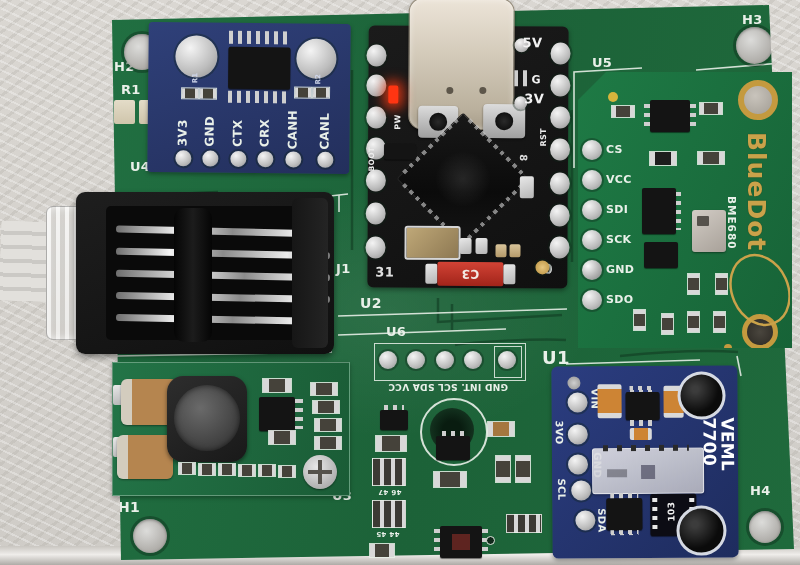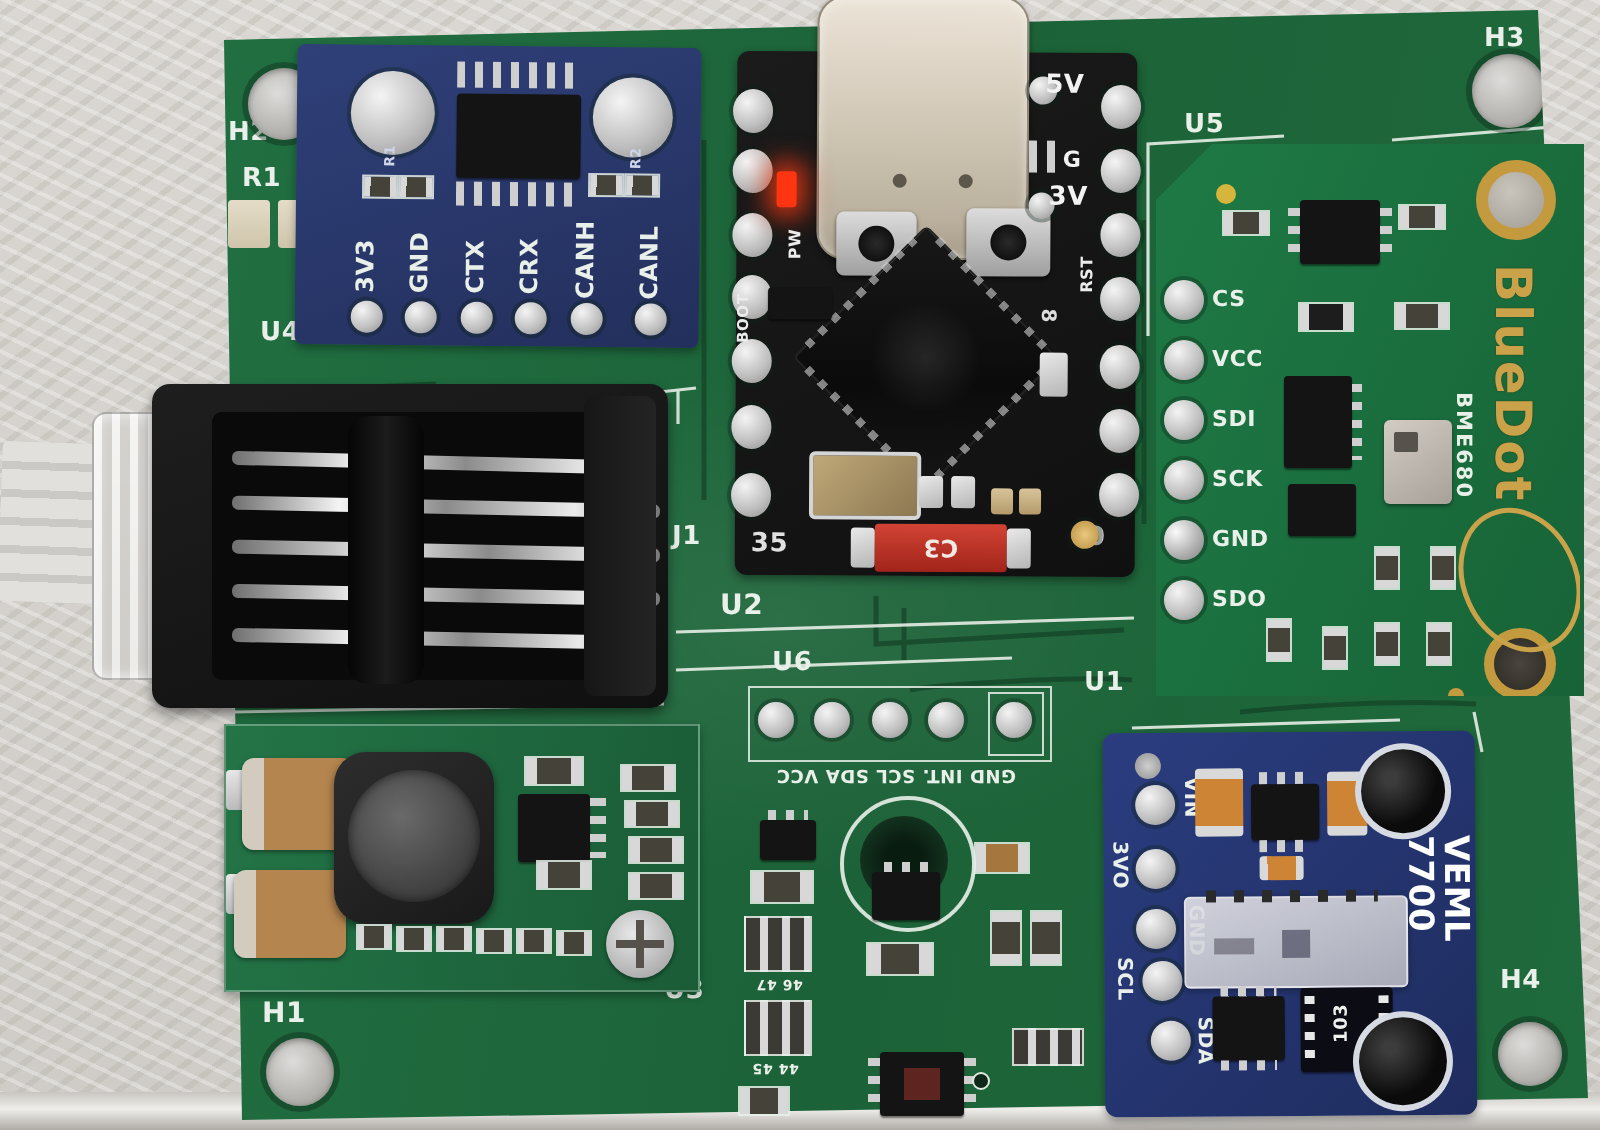--- a/index.html
+++ b/index.html
@@ -74,35 +74,35 @@
         <path d="M566,364 L700,360"></path>
         <path d="M737,356 L741,376"></path>
         <path d="M112,492 L348,488"></path>
       </g>
     </svg>
 
     <div class="lbl" style="left:114px;top:22px;font-size:13px;margin-top:38px;">H2</div>
     <div class="hole-grey" style="left:124px;top:34px;width:36px;height:36px;"></div>
     <div class="lbl" style="left:742px;top:13px;font-size:13px;">H3</div>
     <div class="hole-grey" style="left:736px;top:27px;width:37px;height:37px;"></div>
-    <div class="lbl" style="left:118px;top:500px;font-size:14px;margin-left:13px;">H1</div>
+    <div class="lbl" style="left:118px;top:500px;font-size:14px;">H1</div>
     <div class="hole-grey" style="left:133px;top:519px;width:34px;height:34px;"></div>
     <div class="lbl" style="left:750px;top:484px;font-size:13px;">H4</div>
     <div class="hole-grey" style="left:749px;top:511px;width:32px;height:32px;"></div>
     <div class="lbl" style="left:121px;top:83px;font-size:13px;">R1</div>
     <div class="sqpad" style="left:114px;top:100px;width:21px;height:24px;background:linear-gradient(#e4dcc8,#cfc5ab);"></div>
     <div class="sqpad" style="left:139px;top:100px;width:21px;height:24px;background:linear-gradient(#e4dcc8,#cfc5ab);"></div>
 
     <div class="lbl" style="left:130px;top:160px;font-size:13px;">U4</div>
     <div class="lbl" style="left:360px;top:296px;font-size:14px;">U2</div>
     <div class="lbl" style="left:592px;top:56px;font-size:13px;">U5</div>
     <div class="lbl" style="left:336px;top:250px;font-size:13px;margin-top:12px;">J1</div>
     <div class="lbl" style="left:386px;top:325px;font-size:13px;">U6</div>
     <div class="lbl" style="left:332px;top:489px;font-size:13px;">U3</div>
-    <div class="lbl" style="left:542px;top:335px;font-size:13px;">U1</div>
+    <div class="lbl" style="left:542px;top:349px;font-size:18px;">U1</div>
   </div>
 
   <div class="module" style="left:148px;top:23px;width:202px;height:150px;transform:rotate(.6deg);
               background:linear-gradient(160deg,#2f4079,#232f5c);border-radius:4px;box-shadow:0 2px 4px rgba(0,0,0,.35);">
     <div class="pad" style="left:27px;top:13px;width:42px;height:42px;"></div>
     <div class="pad" style="left:148px;top:15px;width:40px;height:40px;"></div>
     <div class="pins" style="left:80px;top:8px;width:62px;height:13px;"></div>
     <div class="chip" style="left:80px;top:24px;width:62px;height:42px;"></div>
     <div class="pins" style="left:80px;top:68px;width:62px;height:12px;"></div>
     <div class="lbl vup" style="left:44px;top:50px;font-size:7px;color:#cfd6ea;">R1</div>
@@ -185,21 +185,21 @@
     <div class="sqpad" style="left:142px;top:218px;width:11px;height:13px;background:linear-gradient(#d8c49a,#b59a6a);"></div>
     <div class="sqpad" style="left:152px;top:150px;width:14px;height:22px;"></div>
     <div class="chip" style="left:16px;top:118px;width:32px;height:16px;"></div>
 
     <div class="sqpad" style="left:58px;top:238px;width:12px;height:20px;"></div>
     <div class="abs" style="left:70px;top:236px;width:66px;height:24px;border-radius:2px;background:linear-gradient(#d24335,#a1241a);
                 display:flex;align-items:center;justify-content:center;">
       <span class="lbl flip" style="position:static;font-size:12px;color:#f3e9e4;">C3</span>
     </div>
     <div class="sqpad" style="left:136px;top:238px;width:12px;height:20px;"></div>
-    <div class="lbl" style="left:8px;top:240px;font-size:13px;color:#e0e0e0;">35</div>
+    <div class="lbl" style="left:8px;top:240px;font-size:13px;color:#e0e0e0;">31</div>
     <div class="lbl" style="left:176px;top:236px;font-size:13px;color:#e0e0e0;">0</div>
     <div class="pad" style="left:168px;top:234px;width:14px;height:14px;background:radial-gradient(#e8c77f,#b88f3e);"></div>
   </div>
 
   <div class="module" style="left:578px;top:72px;width:214px;height:276px;
               background:linear-gradient(115deg,#1e7a45,#176337);
               clip-path:polygon(0 28px,28px 0,100% 0,100% 100%,0 100%);box-shadow:0 2px 4px rgba(0,0,0,.3);">
     <div class="abs" style="left:30px;top:20px;width:10px;height:10px;border-radius:50%;background:#d6b53c;"></div>
     <div class="hole-gold" style="left:160px;top:8px;width:28px;height:28px;"></div>
     <div class="hole-gold" style="left:164px;top:242px;width:26px;height:26px;border-width:5px;background:radial-gradient(#4a463e,#2b2823);"></div>

